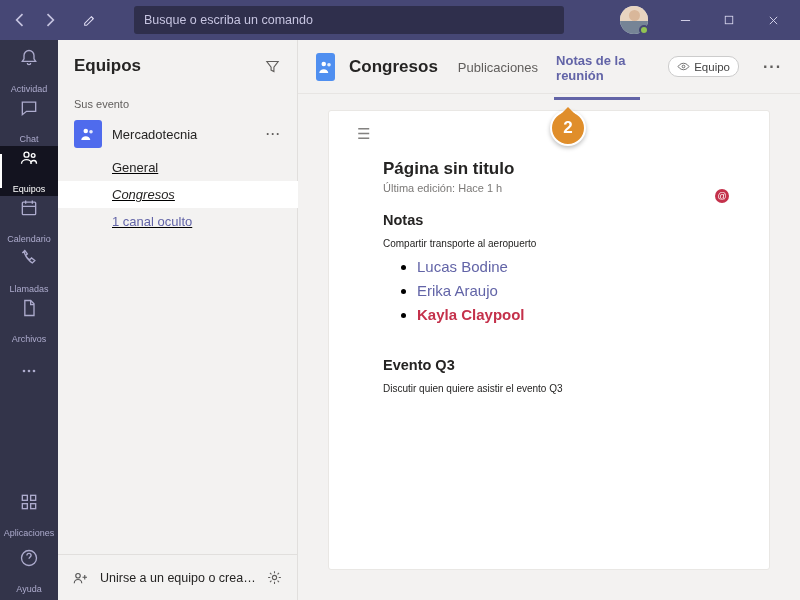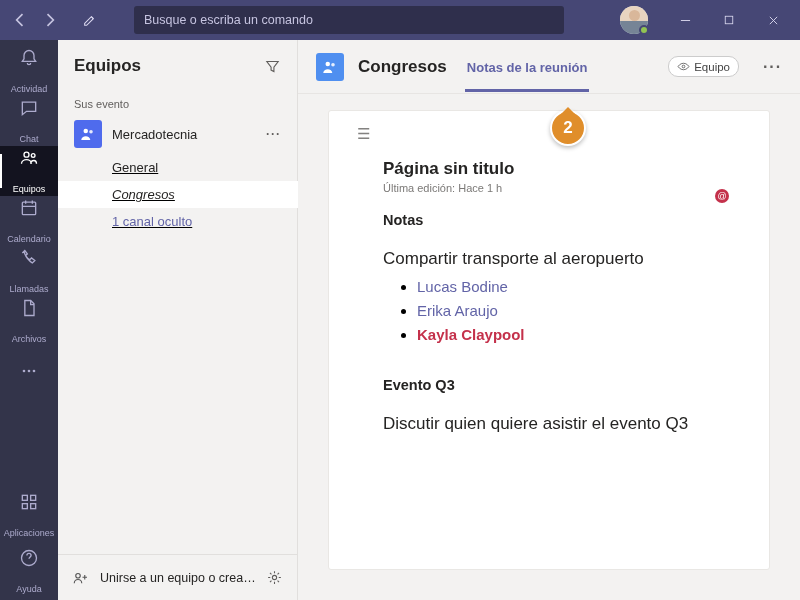--- a/index.html
+++ b/index.html
@@ -55,21 +55,21 @@
 .team-btn { font-size: 11.5px; color: #444; border: 1px solid #ccc; border-radius: 10px; padding: 3px 8px; display: flex; align-items: center; gap: 4px; cursor: pointer; background: #fff; }
 .mh-more { color: #605e5c; font-weight: 700; letter-spacing: 1px; }
 
 .doc-area { flex: 1; padding: 16px 30px; }
 .doc-card { background: #fff; border: 1px solid #e9e7e4; border-radius: 3px; min-height: 460px; padding: 14px 40px 20px 28px; position: relative; }
 .hamburger { color: #838280; font-size: 15px; margin-bottom: 16px; display:inline-block; }
 .doc-content { padding-left: 26px; }
 .doc-title { font-size: 17px; font-weight: 700; color: #252423; }
 .doc-edited { font-size: 11px; color: #7b7977; margin-top: 3px; }
 .doc-h2 { font-size: 14.5px; font-weight: 700; color: #252423; margin-top: 18px; }
-.doc-p { font-size: 17px; color: #252423; margin-top: 21px; }
+.doc-p { font-size: 10px; color: #252423; margin-top: 10px; }
 .doc-ul { margin: 6px 0 0 34px; }
 .doc-ul li { font-size: 15px; line-height: 1.6; }
 .mention { color: #6264a7; }
 .mention-self { color: #c4314b; font-weight: 700; }
 .at-badge { position: absolute; right: 40px; top: 78px; width: 14px; height: 14px; border-radius: 50%; background: #c4314b; color: #fff; font-size: 9px; display: flex; align-items: center; justify-content: center; }
 
 
 .callout { position: absolute; left: 550px; top: 110px; width: 36px; height: 36px; border-radius: 50%; background: #e08e2b; border: 2px solid #fff; box-shadow: 0 2px 4px rgba(0,0,0,.25); color: #fff; font-size: 17px; font-weight: 700; display: flex; align-items: center; justify-content: center; z-index: 20; }
 .callout::before { content:""; position:absolute; top:-12px; left:50%; transform:translateX(-50%); border:7px solid transparent; border-bottom-color:#e08e2b; }
 
@@ -235,20 +235,21 @@
 <div class="main">
   <div class="main-head">
     <div class="ch-avatar">
       <svg viewBox="0 0 24 24" width="18" height="18">
           <circle cx="9" cy="8" r="3" fill="#fff"></circle>
           <circle cx="16" cy="9" r="2.4" fill="#fff" opacity=".85"></circle>
           <path d="M3 20c0-3 3-5 6-5s6 2 6 5" fill="#fff"></path>
         </svg>
     </div>
     <div class="ch-title">Congresos</div>
+    <div class="tab">Publicaciones</div>
     <div class="tab active">Notas de la reunión</div>
     <div class="mh-spacer"></div>
     <div class="team-btn">
       <svg viewBox="0 0 24 24" width="13" height="13">
           <path d="M2 12s3.5-6 10-6 10 6 10 6-3.5 6-10 6S2 12 2 12z" stroke="#555" stroke-width="1.5" fill="none"></path>
           <circle cx="12" cy="12" r="2.5" stroke="#555" stroke-width="1.5" fill="none"></circle>
         </svg>
       <span>Equipo</span>
     </div>
     <div class="mh-more" style="margin-left:10px">···</div>

